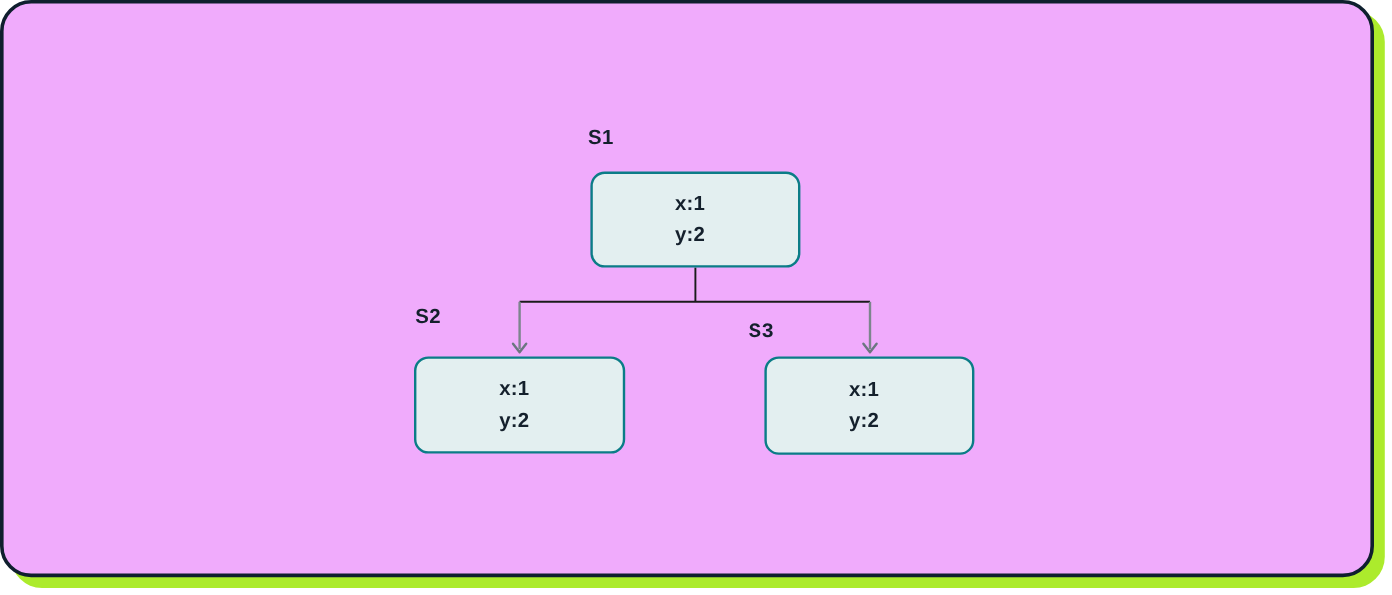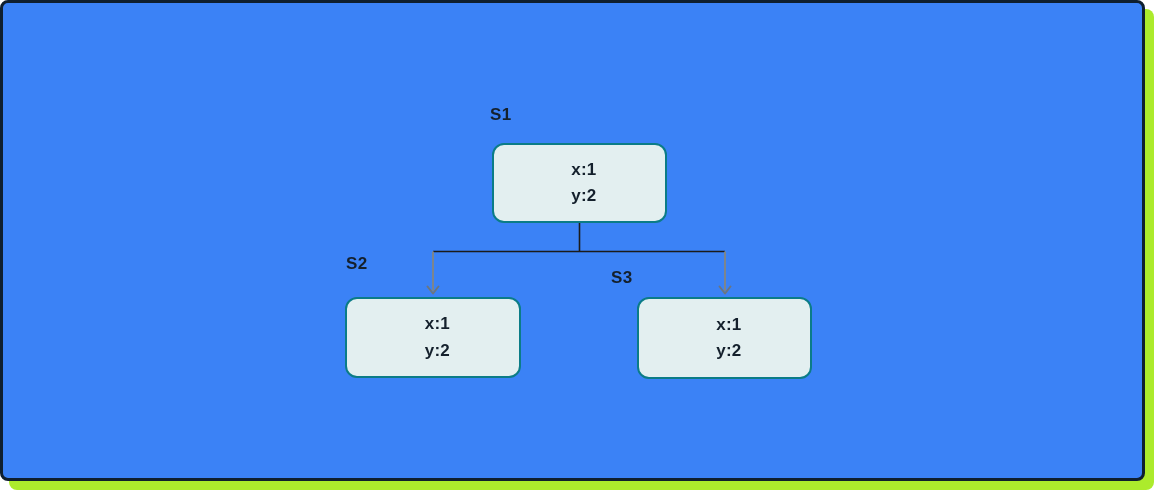--- a/index.html
+++ b/index.html
@@ -16,23 +16,23 @@
   }
 
   
   #canvas-card {
     position: absolute;
     left: 0;
     top: 0;
     width: 1145px;
     height: 481px;
     box-sizing: border-box;
-    background: #3b82f6;
+    background: #f0abfc;
     border: 3px solid #0f1f2e;
-    border-radius: 8px;
+    border-radius: 26px;
     box-shadow: 9px 9px 0 0 #aceb2c;
   }
 
   
   #diagram {
     position: absolute;
     left: 0;
     top: 0;
     width: 1145px;
     height: 481px;
@@ -58,42 +58,42 @@
     flex-direction: column;
     align-items: center;
     justify-content: center;
   }
   .node-line {
     font-size: 17px;
     font-weight: bold;
     color: #14202c;
     line-height: 1.55;
     letter-spacing: 0.2px;
-    text-align: right;
+    text-align: left;
     width: 34px;
   }
 
   .node-label {
     position: absolute;
     font-size: 17px;
     font-weight: bold;
     color: #14202c;
     letter-spacing: 0.3px;
     white-space: nowrap;
   }
 
   
   #node-s1       { left: 489px; top: 140px; width: 175px; height: 80px; }
   #label-s1      { left: 487px; top: 102px; }
 
   #node-s2       { left: 342px; top: 294px; width: 176px; height: 81px; }
   #label-s2      { left: 343px; top: 251px; }
 
   #node-s3       { left: 634px; top: 294px; width: 175px; height: 82px; }
-  #label-s3      { left: 608px; top: 265px; }
+  #label-s3      { left: 621px; top: 265px; font-family: Liberation Mono, monospace; }
 </style>
 </head>
 <body>
 
 <div id="canvas-card">
 
   <div id="diagram">
 
     <svg id="edge-layer" viewBox="0 0 1145 481" width="1145" height="481">
 

